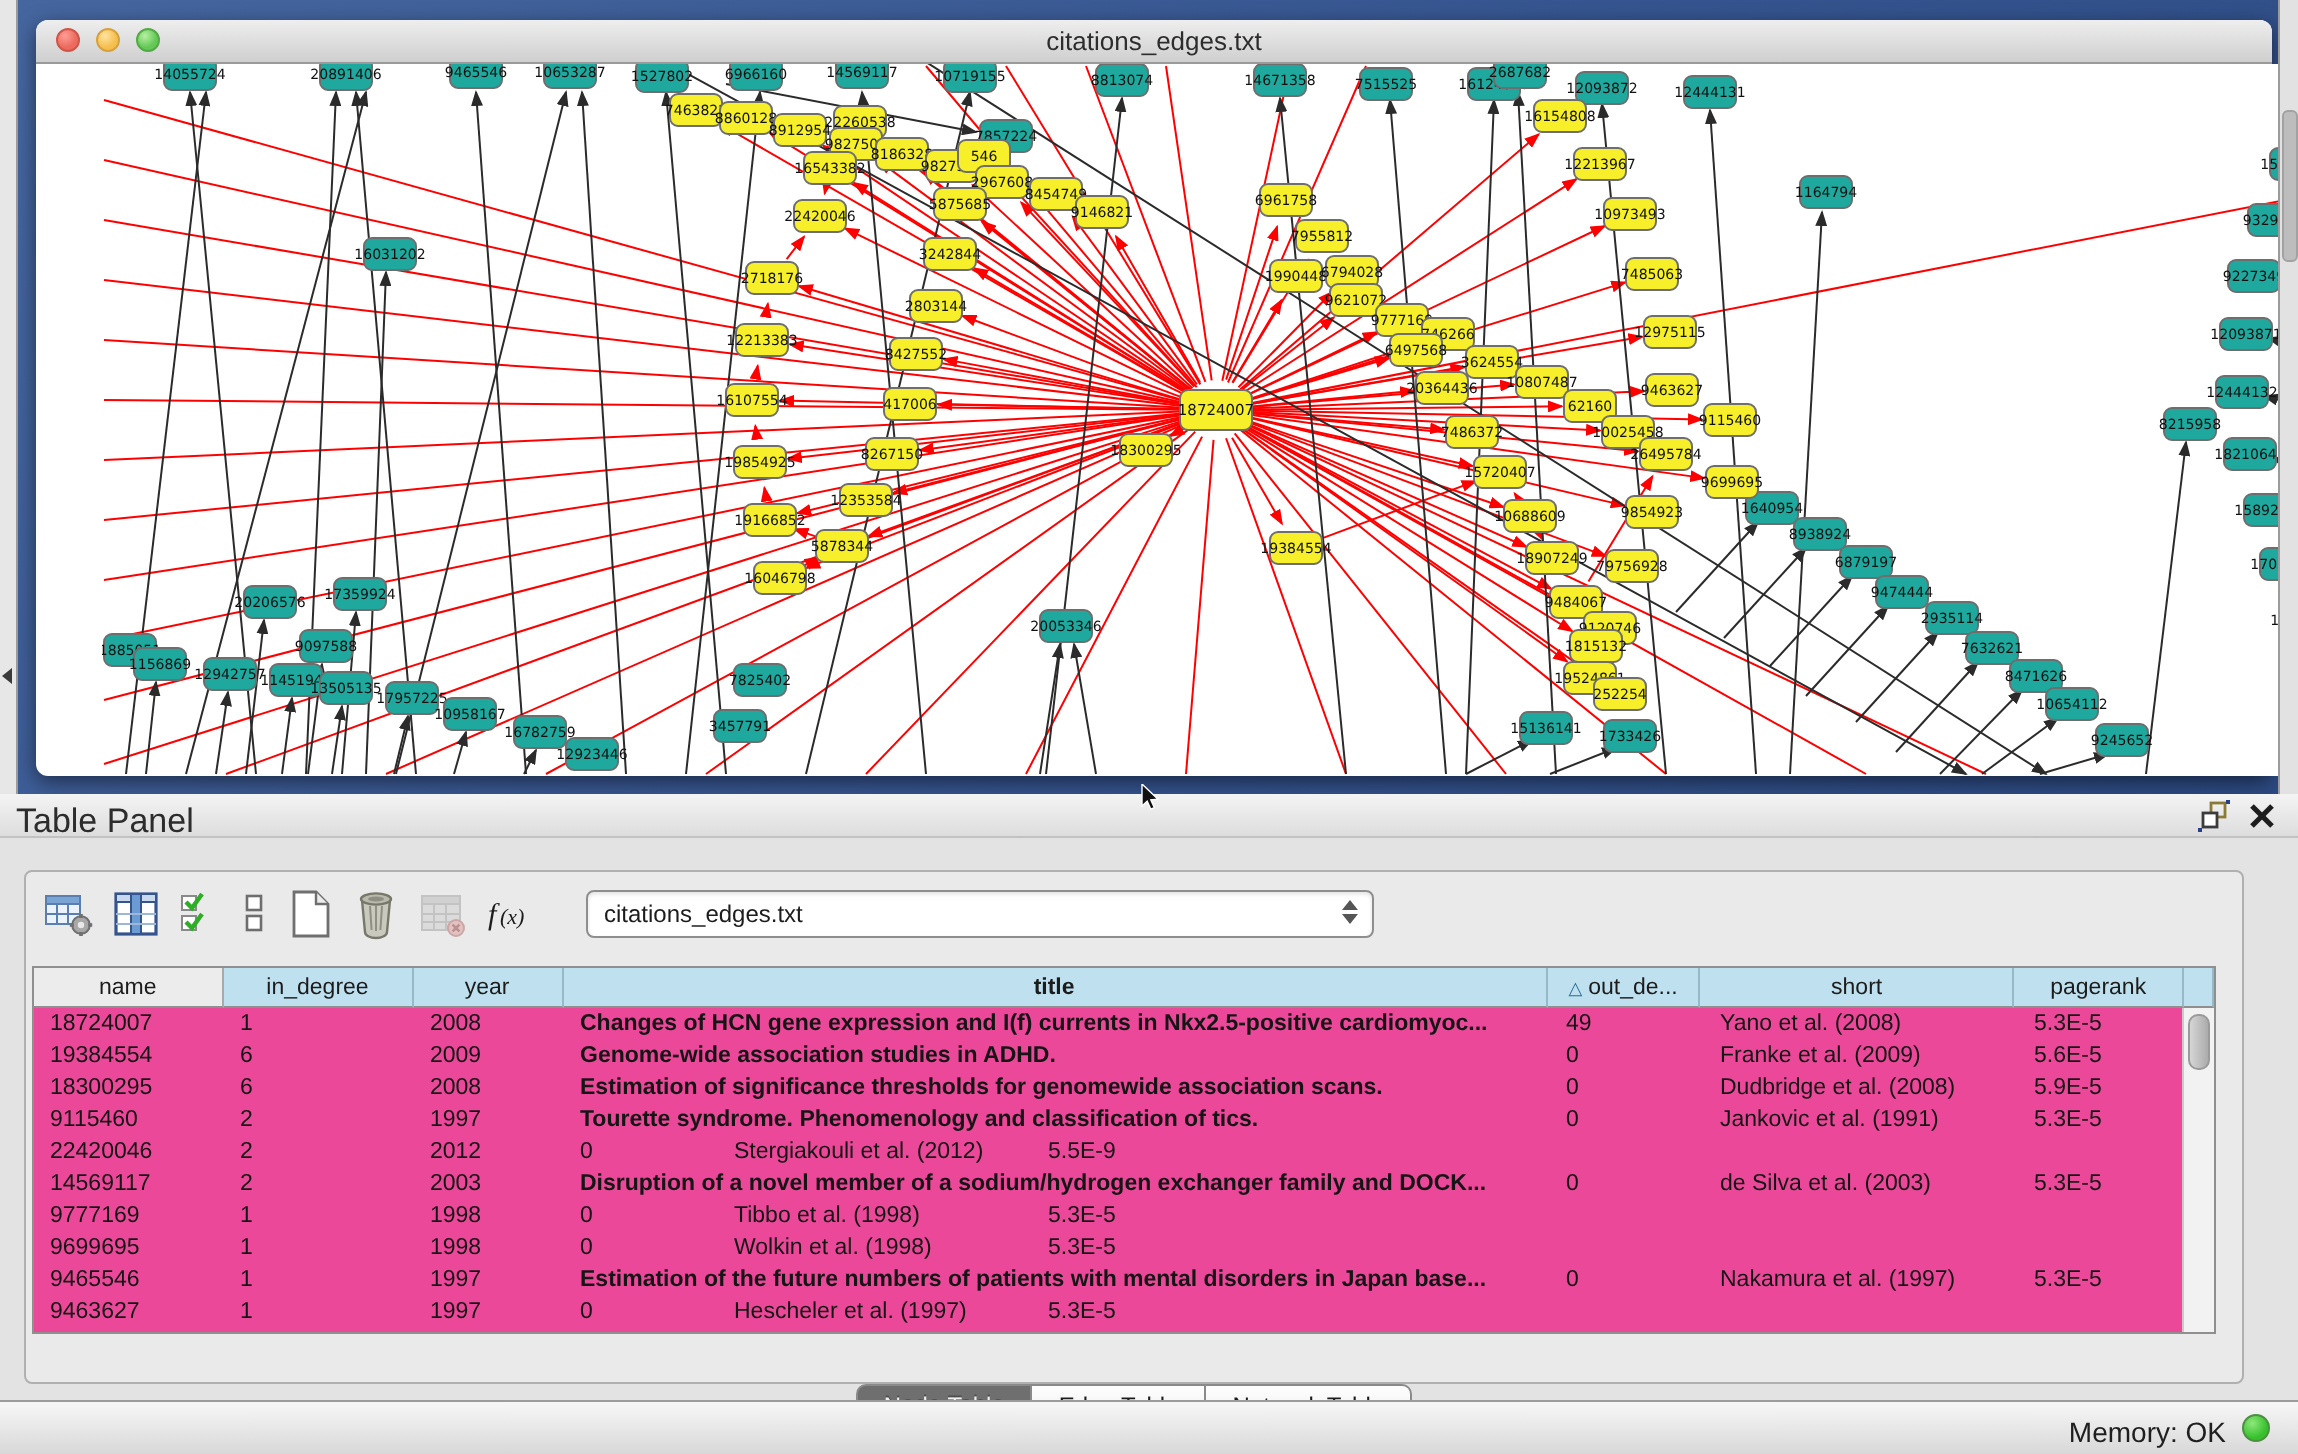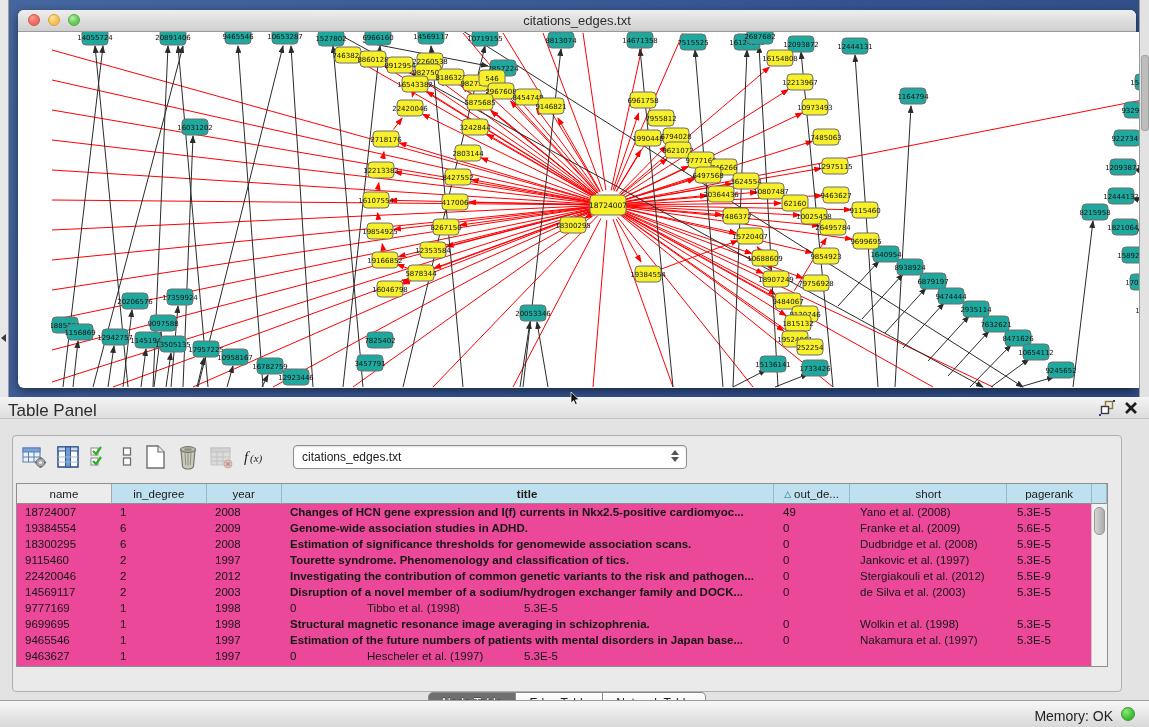--- a/index.html
+++ b/index.html
@@ -905,28 +905,27 @@
               <div class="td c4">0</div>
               <div class="td c5">Dudbridge et al. (2008)</div>
               <div class="td c6">5.9E-5</div>
             </div>
             <div class="trow">
               <div class="td c0">9115460</div>
               <div class="td c1">2</div>
               <div class="td c2">1997</div>
               <div class="td c3">Tourette syndrome. Phenomenology and classification of tics.</div>
               <div class="td c4">0</div>
-              <div class="td c5">Jankovic et al. (1997)</div>
+              <div class="td c5">Jankovic et al. (1991)</div>
               <div class="td c6">5.3E-5</div>
             </div>
             <div class="trow">
               <div class="td c0">22420046</div>
               <div class="td c1">2</div>
               <div class="td c2">2012</div>
-              <div class="td c3">Investigating the contribution of common genetic variants to the risk and pathogen...</div>
               <div class="td c4">0</div>
               <div class="td c5">Stergiakouli et al. (2012)</div>
               <div class="td c6">5.5E-9</div>
             </div>
             <div class="trow">
               <div class="td c0">14569117</div>
               <div class="td c1">2</div>
               <div class="td c2">2003</div>
               <div class="td c3">Disruption of a novel member of a sodium/hydrogen exchanger family and DOCK...</div>
               <div class="td c4">0</div>
@@ -938,21 +937,20 @@
               <div class="td c1">1</div>
               <div class="td c2">1998</div>
               <div class="td c4">0</div>
               <div class="td c5">Tibbo et al. (1998)</div>
               <div class="td c6">5.3E-5</div>
             </div>
             <div class="trow">
               <div class="td c0">9699695</div>
               <div class="td c1">1</div>
               <div class="td c2">1998</div>
-              <div class="td c3">Structural magnetic resonance image averaging in schizophrenia.</div>
               <div class="td c4">0</div>
               <div class="td c5">Wolkin et al. (1998)</div>
               <div class="td c6">5.3E-5</div>
             </div>
             <div class="trow">
               <div class="td c0">9465546</div>
               <div class="td c1">1</div>
               <div class="td c2">1997</div>
               <div class="td c3">Estimation of the future numbers of patients with mental disorders in Japan base...</div>
               <div class="td c4">0</div>

